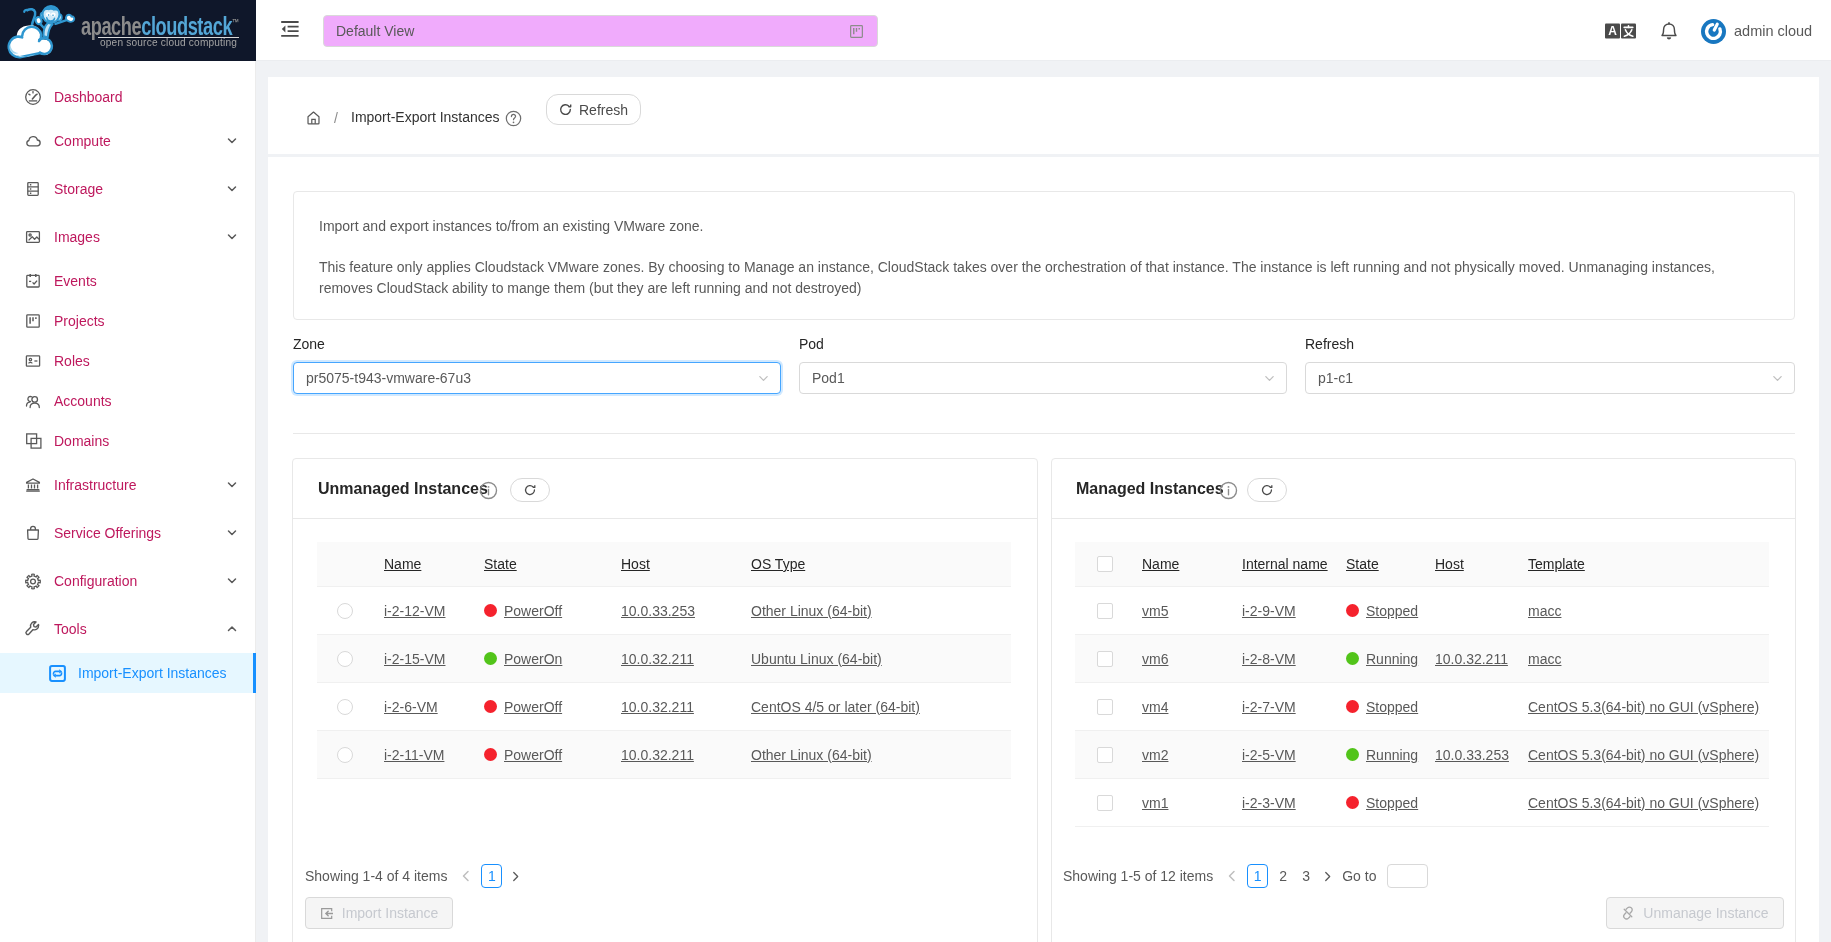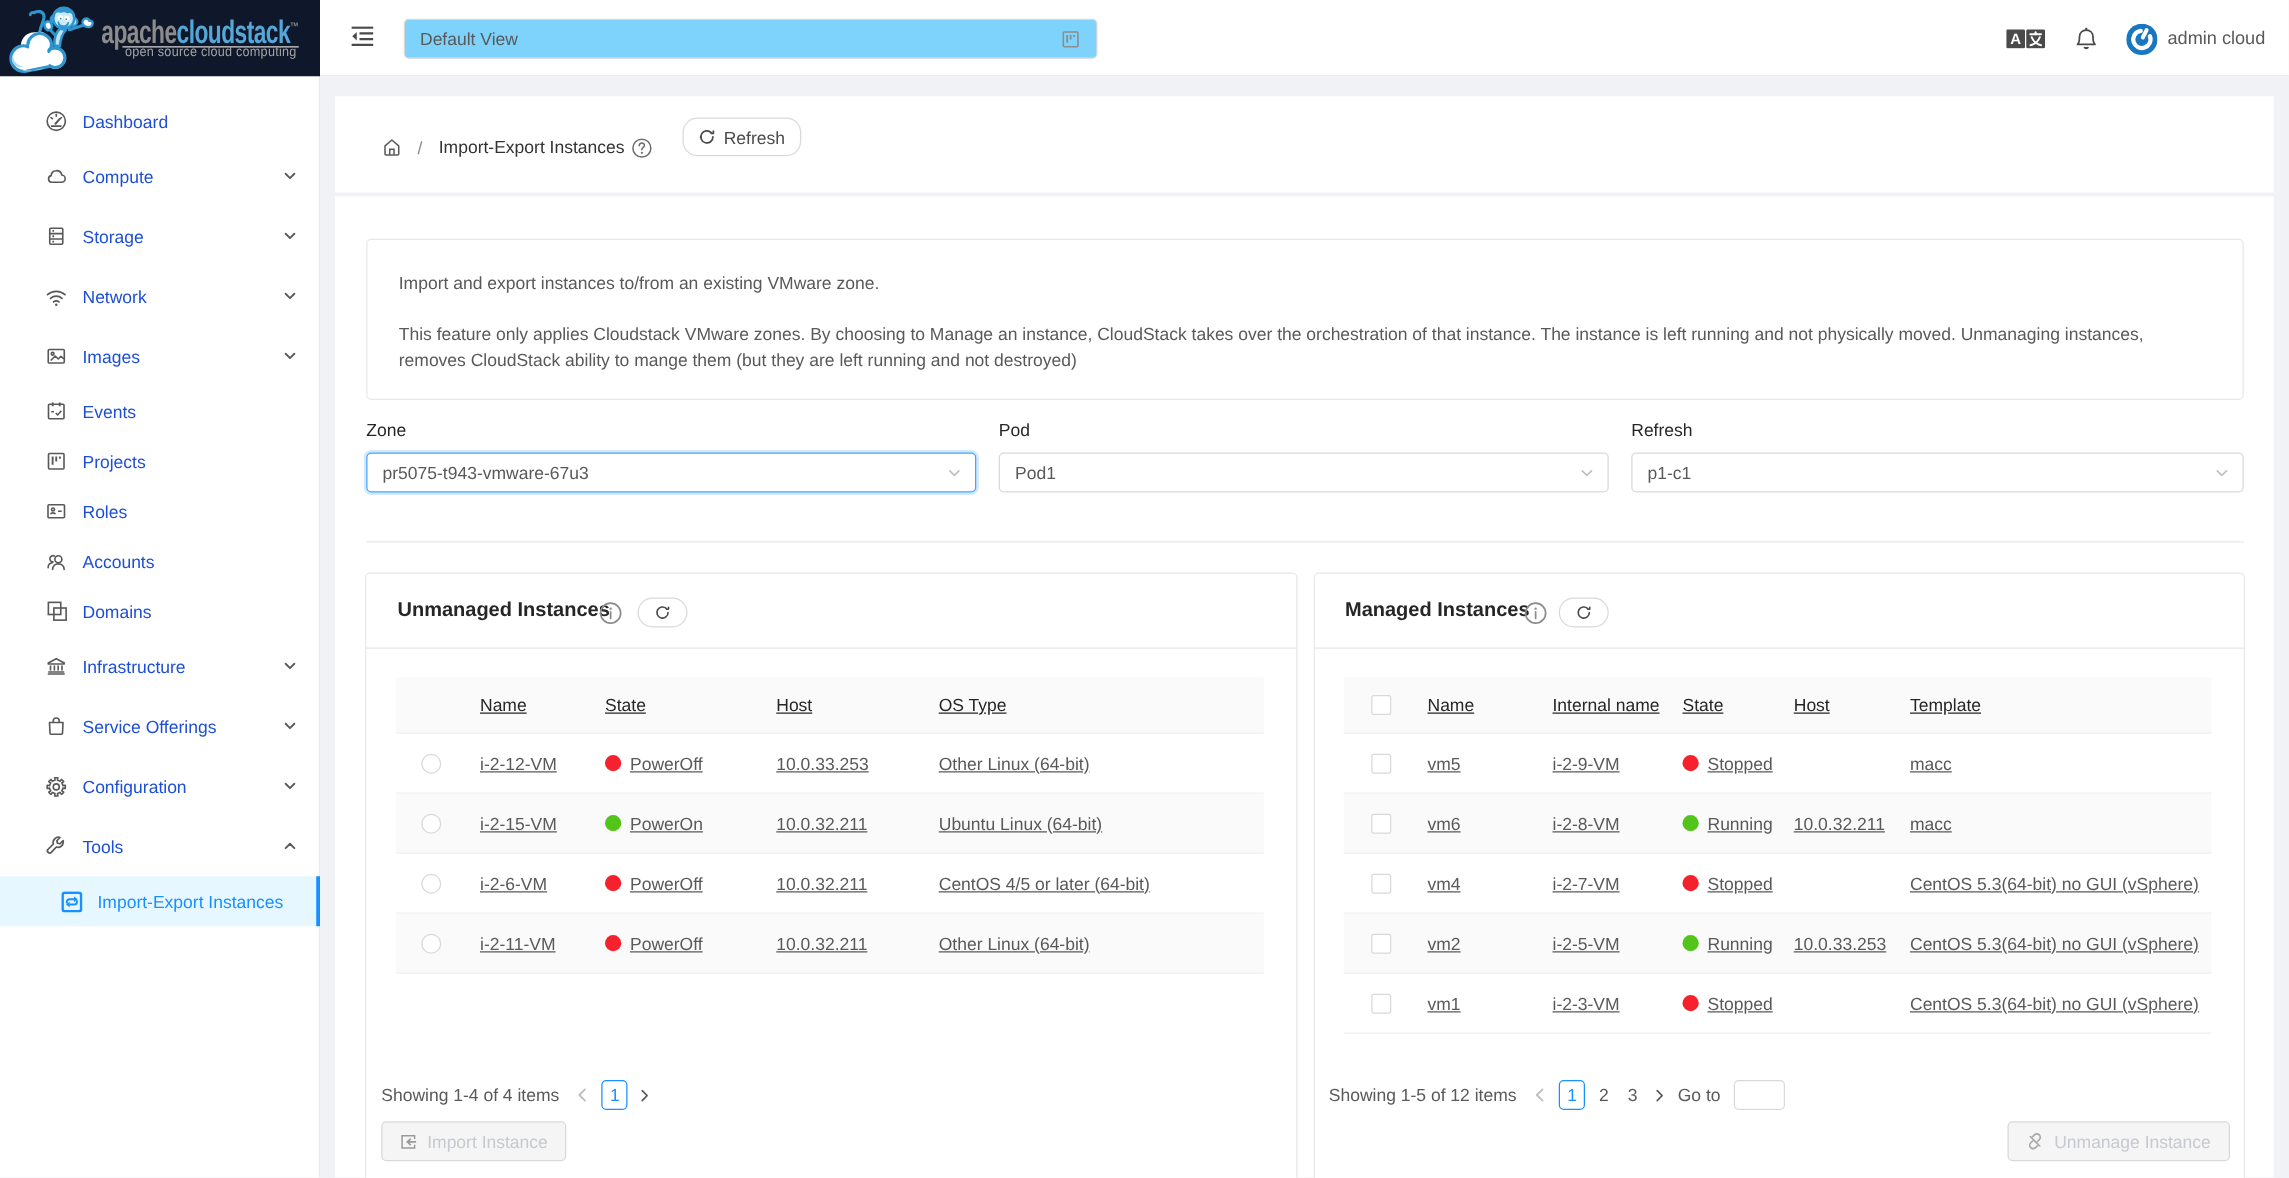--- a/index.html
+++ b/index.html
@@ -1,30 +1,30 @@
 <!DOCTYPE html>
 <html><head>
 <meta charset="utf-8">
 <style>
 * { margin:0; padding:0; box-sizing:border-box; }
 html,body { width:1831px; height:942px; overflow:hidden; font-family:"Liberation Sans", sans-serif; background:#f0f2f5; }
 
 #sidebar { position:absolute; left:0; top:0; width:256px; height:942px; background:#fff; z-index:5; border-right:1px solid #ececec; }
 #logo { position:absolute; left:0; top:0; width:256px; height:61px; background:#0f172a; }
 #menu { position:absolute; left:0; top:77px; width:256px; display:flex; flex-direction:column; }
-.mi { height:40px; display:flex; align-items:center; padding-left:36px; color:#1d4ed8; font-size:14px; position:relative; }
+.mi { height:40px; display:flex; align-items:center; padding-left:24px; color:#be185d; font-size:14px; position:relative; }
 .mi.sub { margin:4px 0; }
 .mi .mico { width:18px; height:18px; margin-right:12px; flex:none; display:flex; align-items:center; justify-content:center; }
 .mi .chev { position:absolute; right:19px; top:50%; margin-top:-5px; }
 .mi.sel { background:#e6f7ff; color:#1890ff; padding-left:48px; }
 .mi.sel::after { content:""; position:absolute; right:0; top:0; bottom:0; width:3px; background:#1890ff; }
 svg { display:block; }
 
 #header { position:absolute; left:256px; top:0; width:1575px; height:61px; background:#fff; border-bottom:1px solid #ebedf0; }
-#hinput { position:absolute; left:67px; top:15px; width:555px; height:32px; border:1px solid #d9d9d9; border-radius:4px; background:#7dd3fc; color:#595959; font-size:14px; line-height:30px; padding-left:12px; }
+#hinput { position:absolute; left:67px; top:15px; width:555px; height:32px; border:1px solid #d9d9d9; border-radius:4px; background:#f0abfc; color:#595959; font-size:14px; line-height:30px; padding-left:12px; }
 
 .card { position:absolute; background:#fff; }
 #bcard { left:268px; top:77px; width:1551px; height:77px; }
 #mcard { left:268px; top:157px; width:1551px; height:785px; }
 #descbox { position:absolute; left:293px; top:191px; width:1502px; height:129px; border:1px solid #e8e8e8; border-radius:4px; color:#595959; font-size:14px; line-height:21px; z-index:6;}
 #descbox p { position:absolute; left:25px; right:25px; }
 .flabel { position:absolute; font-size:14px; color:#262626; z-index:6;}
 .fsel { position:absolute; top:362px; height:32px; border:1px solid #d9d9d9; border-radius:4px; background:#fff; font-size:14px; color:#595959; line-height:30px; padding-left:12px; z-index:6;}
 .fsel .arrow { position:absolute; right:11px; top:10px; }
 #zonesel { border-color:#46a6ff; box-shadow:0 0 0 2px rgba(24,144,255,.2); }
@@ -389,32 +389,20 @@
             <rect x="3.8" y="2.6" width="10.4" height="12.8" rx="0.8"></rect>
             <path d="M3.8,6.9 h10.4 M3.8,11.2 h10.4"></path>
             <path d="M5.9,4.7 h1.4 M5.9,9 h1.4 M5.9,13.3 h1.4" stroke-width="1.5"></path>
           </svg>
     </span>Storage<span class="chev">
           <svg width="10" height="10" viewBox="0 0 10 10" fill="none" stroke="#595959" stroke-width="1.5">
             <path d="M1.5,3 L5,6.5 L8.5,3" stroke-linecap="round" stroke-linejoin="round"></path>
           </svg>
         </span></div>
     <div class="mi sub"><span class="mico">
-      <svg width="19" height="19" viewBox="0 0 18 18" fill="none" stroke="#595959" stroke-width="1.4">
-            <path d="M2,7.2 a10.5,10.5 0 0 1 14,0" stroke-linecap="round"></path>
-            <path d="M4.4,10.2 a7,7 0 0 1 9.2,0" stroke-linecap="round"></path>
-            <path d="M6.8,13 a3.6,3.6 0 0 1 4.4,0" stroke-linecap="round"></path>
-            <circle cx="9" cy="15.2" r="1" fill="#595959" stroke="none"></circle>
-          </svg>
-    </span>Network<span class="chev">
-          <svg width="10" height="10" viewBox="0 0 10 10" fill="none" stroke="#595959" stroke-width="1.5">
-            <path d="M1.5,3 L5,6.5 L8.5,3" stroke-linecap="round" stroke-linejoin="round"></path>
-          </svg>
-        </span></div>
-    <div class="mi sub"><span class="mico">
       <svg width="18" height="18" viewBox="0 0 18 18" fill="none" stroke="#595959" stroke-width="1.3">
             <rect x="2.6" y="3.6" width="12.8" height="10.8" rx="0.8"></rect>
             <circle cx="6.1" cy="7" r="1.1"></circle>
             <path d="M4.6,12.4 L8.2,8.8 l2.4,2.4 2.2,-2.2 2.2,2.2" stroke-linejoin="round"></path>
           </svg>
     </span>Images<span class="chev">
           <svg width="10" height="10" viewBox="0 0 10 10" fill="none" stroke="#595959" stroke-width="1.5">
             <path d="M1.5,3 L5,6.5 L8.5,3" stroke-linecap="round" stroke-linejoin="round"></path>
           </svg>
         </span></div>

